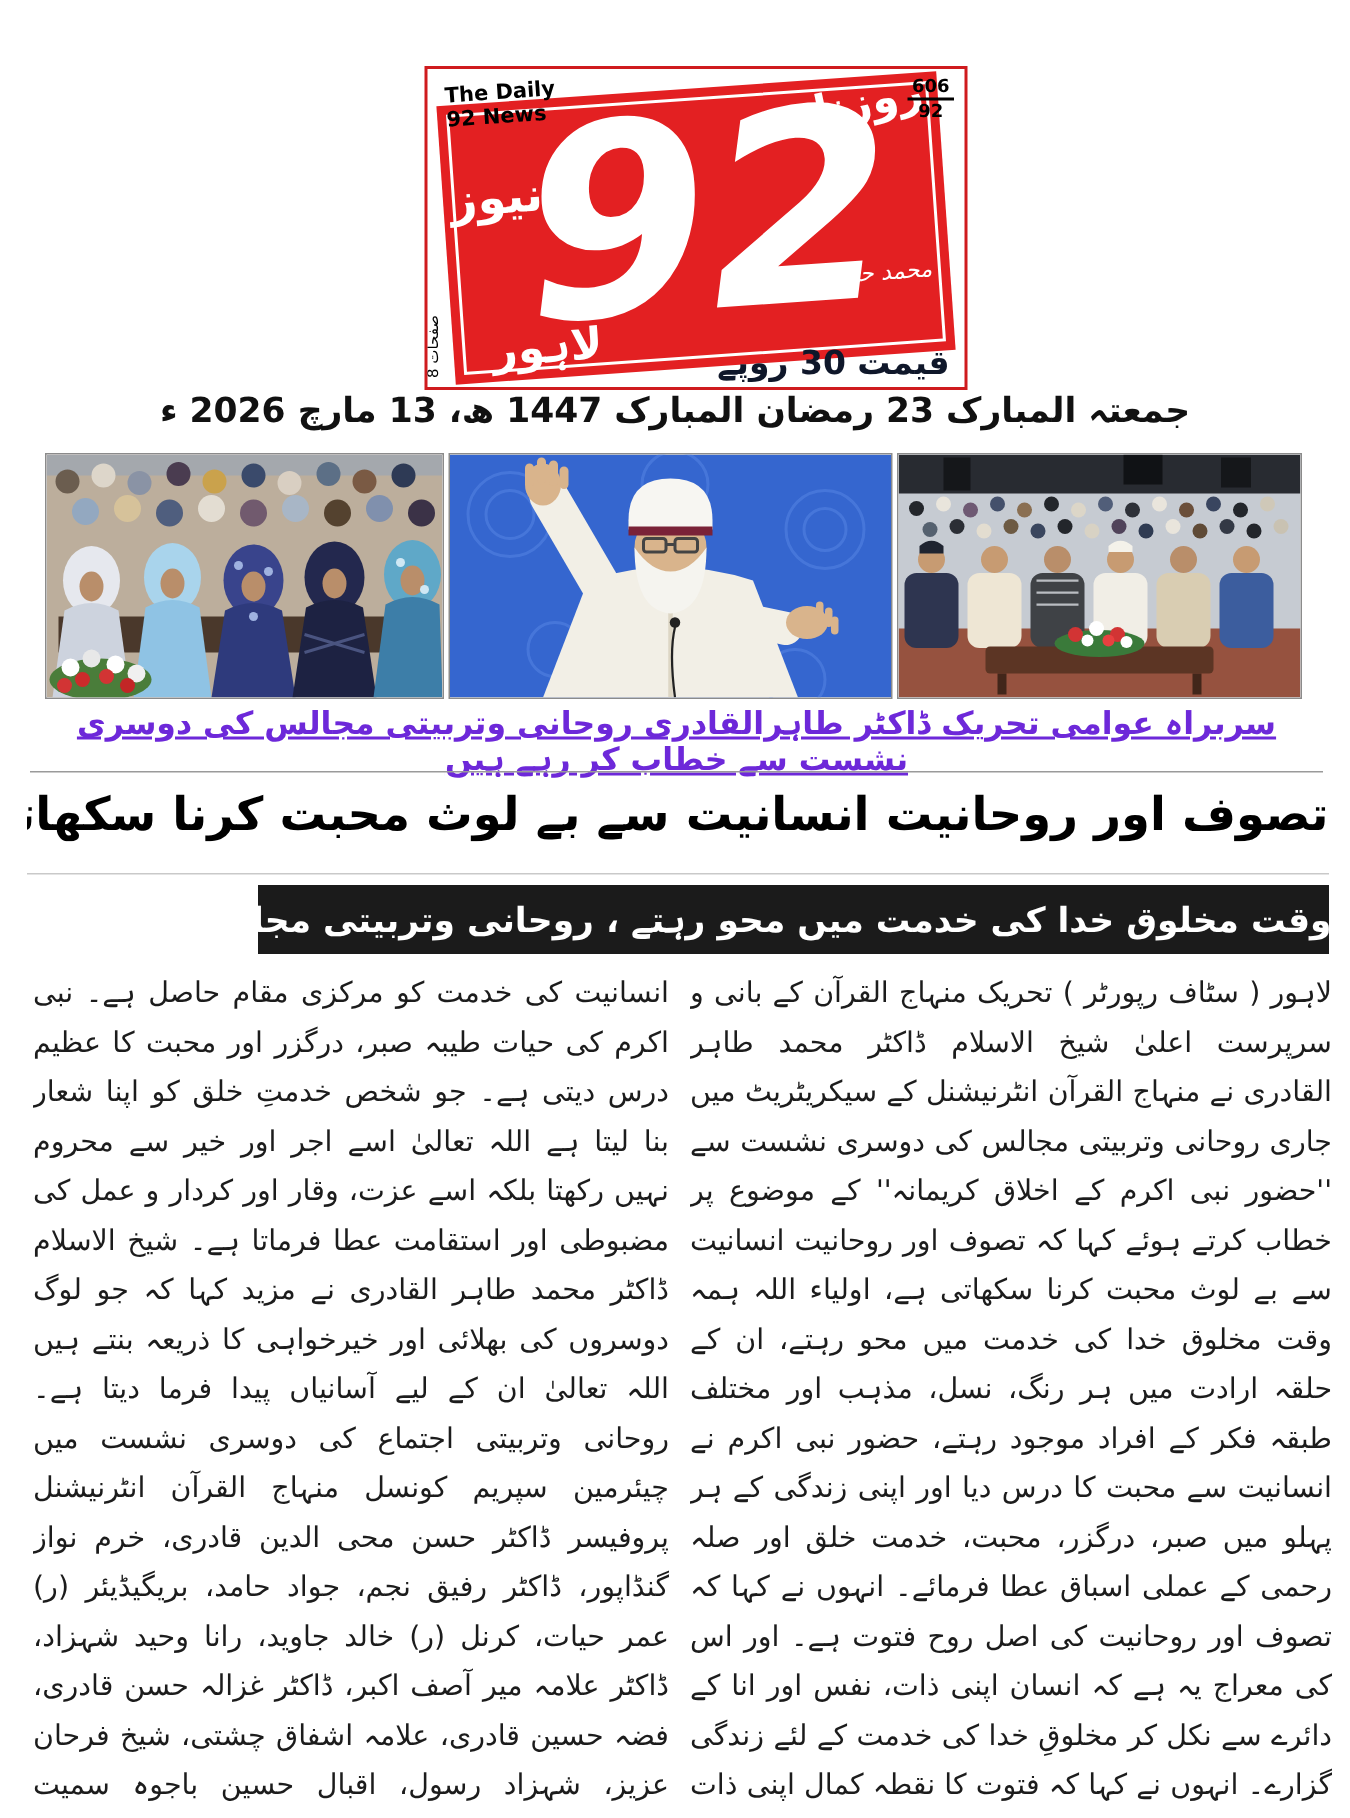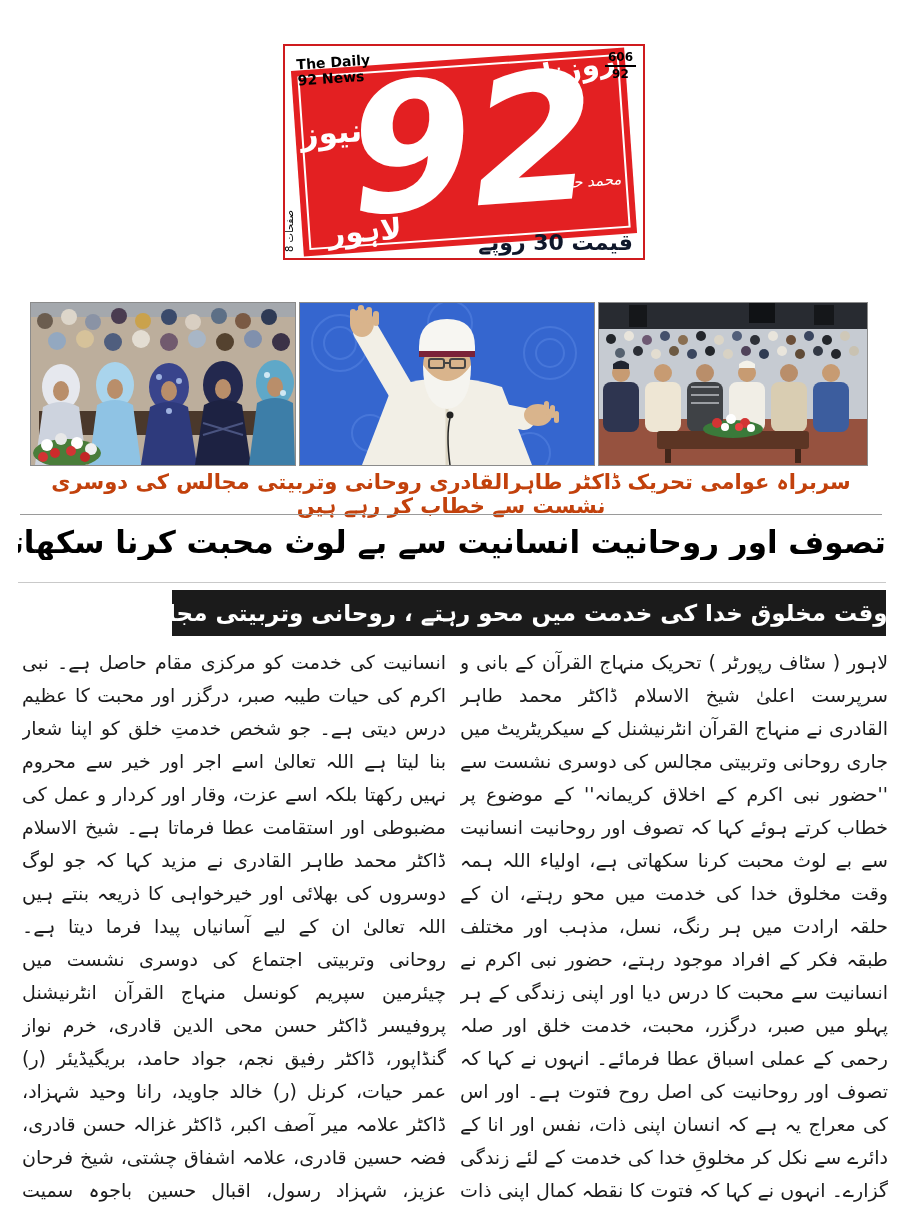--- a/index.html
+++ b/index.html
@@ -35,21 +35,21 @@
   
   .dateline{position:absolute;left:0;top:260px;width:100%;text-align:center;
     font-size:23px;font-weight:bold;color:#111;direction:rtl;}
   
   .photos{position:absolute;left:30px;top:302px;width:842px;height:164px;
     display:flex;gap:3px;}
   .photo{height:164px;border:1px solid #8b8b8b;box-sizing:border-box;overflow:hidden;}
   .photo svg{display:block;}
   
   .caption{position:absolute;left:20px;top:470px;width:862px;text-align:center;
-    direction:rtl;font-size:21px;font-weight:bold;color:#c2410c;}
+    direction:rtl;font-size:21px;font-weight:bold;color:#6d28d9;text-decoration:underline;}
   .caption-rule{position:absolute;left:20px;top:514px;width:862px;height:0;
     border-top:1px solid #9a9a9a;}
   
   .headline{position:absolute;left:18px;top:524px;width:868px;direction:rtl;
     text-align:right;font-size:31px;font-weight:bold;color:#000;white-space:nowrap;
     overflow:hidden;}
   .headline-rule{position:absolute;left:18px;top:582px;width:868px;height:0;
     border-top:1px solid #c9c9c9;}
   
   .subbar{position:absolute;left:172px;top:590px;width:714px;height:46px;
@@ -84,20 +84,21 @@
       <div>92 News</div>
     </div>
     <div class="issue-no">
       <div class="issue-top">606</div>
       <div>92</div>
     </div>
     <div class="price">قیمت 30 روپے</div>
     <div class="pages">صفحات 8</div>
   </div>
 
+  <div class="dateline">جمعتہ المبارک 23 رمضان المبارک 1447 ھ، 13 مارچ 2026 ء</div>
 
   <div class="photos">
 
     <div class="photo" style="width:266px">
       <svg width="264" height="162" viewBox="0 0 264 162">
         <rect width="264" height="162" fill="#bcae9c"></rect>
         <rect width="264" height="14" fill="#a4a8ad"></rect>
         <g>
           <circle cx="14" cy="18" r="8" fill="#6b5d4f"></circle>
             <circle cx="38" cy="14" r="8" fill="#ddd6ca"></circle>

